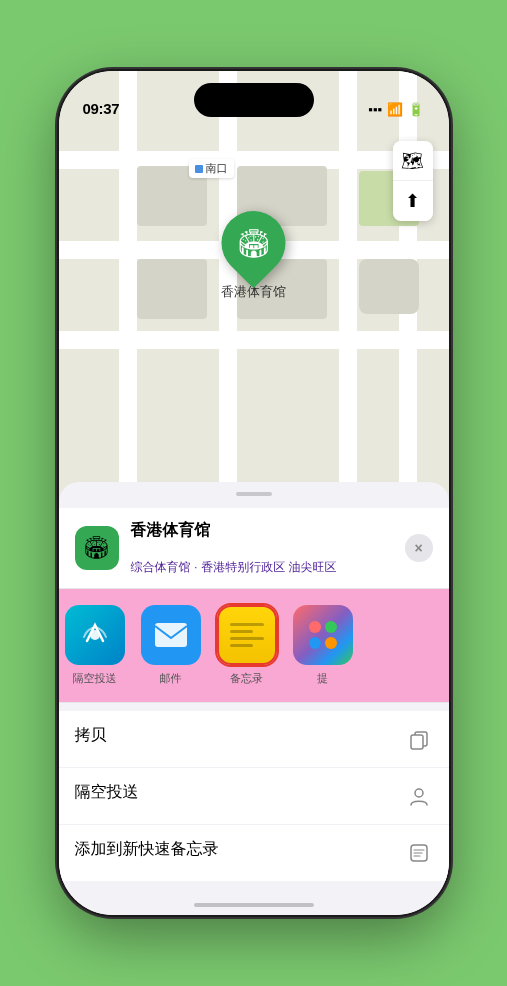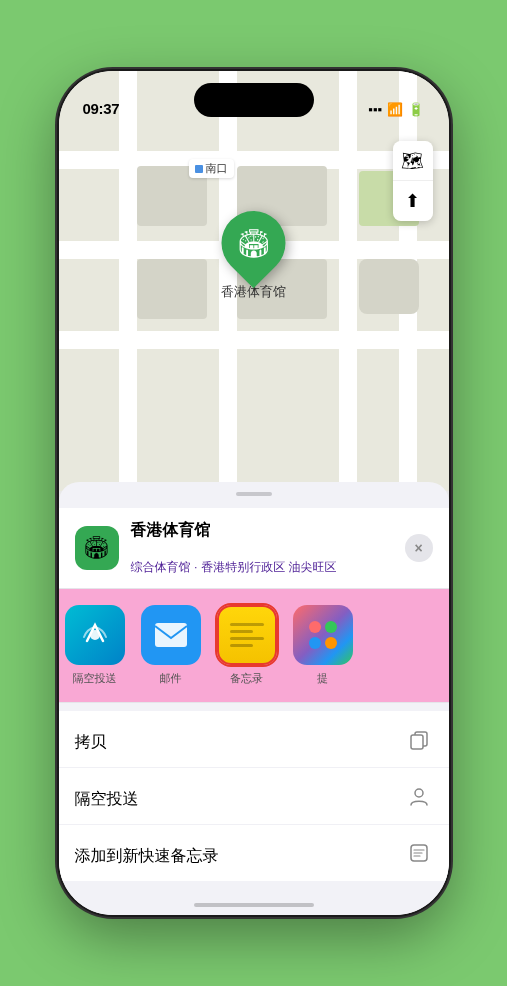--- a/index.html
+++ b/index.html
@@ -293,21 +293,21 @@
       border-radius: 2px;
     }
     .notes-line.short { width: 70%; }
     
     .menu-list {
       background: #fff;
       margin: 8px 0 0;
     }
     .menu-item {
       display: flex;
-      align-items: flex-end;
+      align-items: flex-start;
       justify-content: space-between;
       padding: 14px 16px;
       border-bottom: 1px solid #f0f0f5;
       cursor: pointer;
     }
     .menu-item:last-child { border-bottom: none; }
     .menu-item-left {
       font-size: 16px;
       color: #000;
     }

